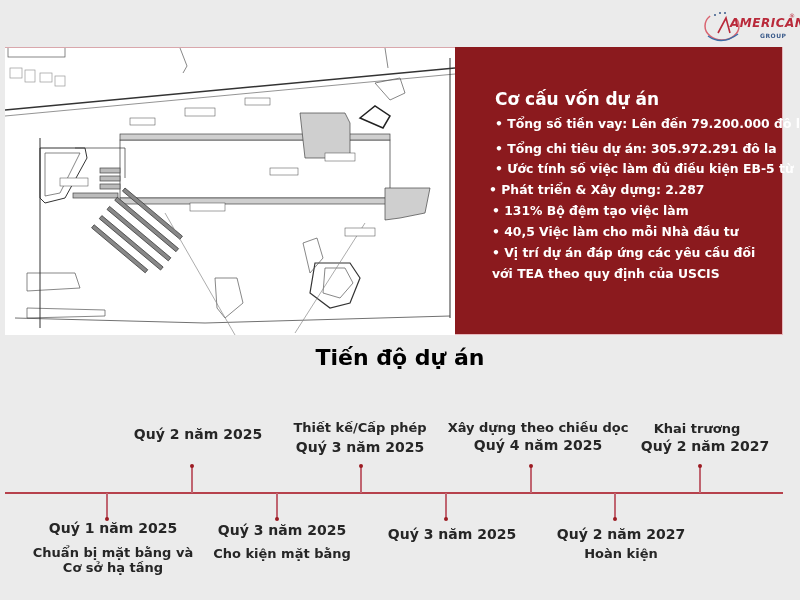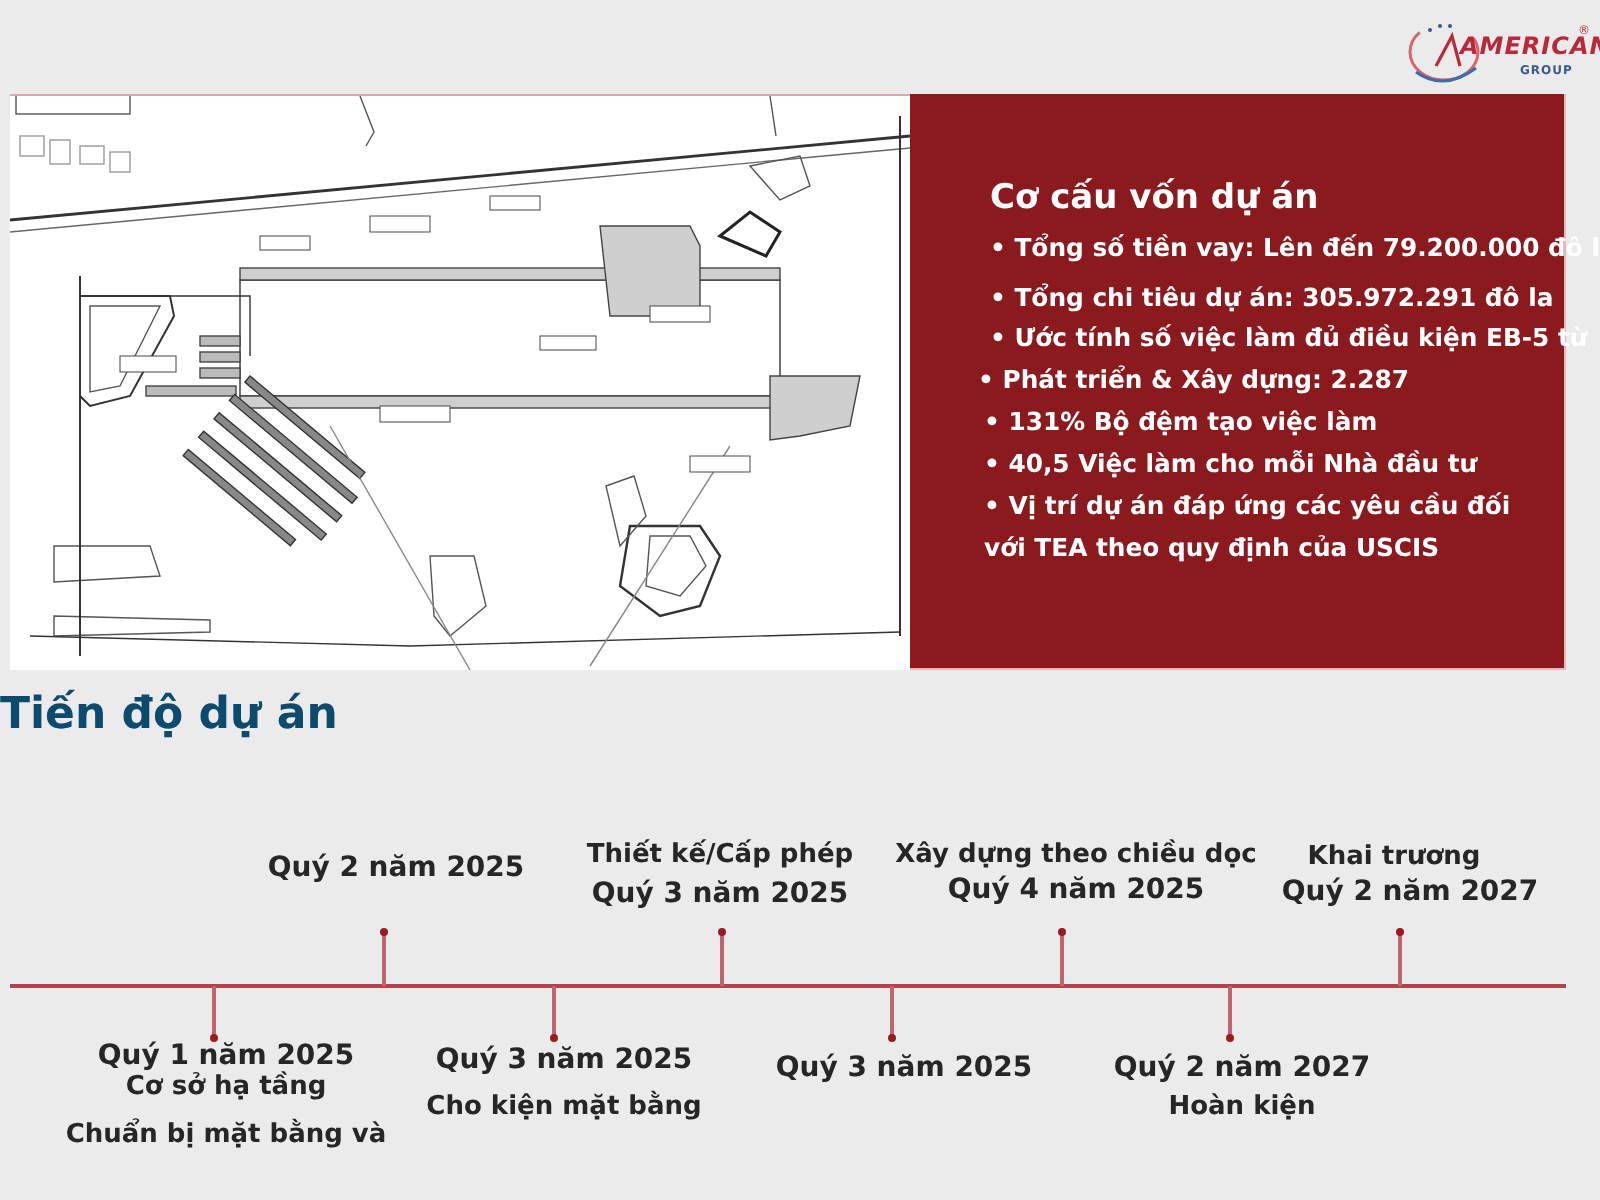--- a/index.html
+++ b/index.html
@@ -8,21 +8,21 @@
   .logo { position:absolute; left:700px; top:6px; width:95px; height:40px; }
   .logo-text { position:absolute; left:30px; top:10px; font-size:12px; font-weight:bold; color:#b9293a; letter-spacing:0.5px; font-style:italic; }
   .logo-sub { position:absolute; left:60px; top:26px; font-size:6px; font-weight:bold; color:#3a5a8a; letter-spacing:0.5px; }
   .logo-reg { position:absolute; left:89px; top:6px; font-size:6px; color:#b9293a; }
   .site-map { position:absolute; left:5px; top:47px; width:450px; height:287px; background:#ffffff; border-top:1px solid #d9a7ac; overflow:hidden; }
   .site-map svg { display:block; }
   .panel { position:absolute; left:455px; top:47px; width:327px; height:287px; background:#8b1a1e; border-right:1px solid #e7b7bc; border-bottom:1px solid #e7b7bc; }
   .panel-title { position:absolute; left:40px; top:42px; color:#fff; font-size:17px; font-weight:bold; }
   .bullet { position:absolute; color:#fff; font-size:12.4px; font-weight:bold; white-space:nowrap; }
   .bullet.wrap { white-space:normal; width:280px; line-height:21px; }
-  .section-title { position:absolute; left:0; width:800px; top:345px; text-align:left; font-size:22px; font-weight:bold; color:#0c4a6e; }
+  .section-title { position:absolute; left:0; width:800px; top:345px; text-align:center; font-size:22px; font-weight:bold; color:#000000; }
   .tl-line { position:absolute; left:5px; top:492px; width:778px; height:2px; background:#b6414c; }
   .conn { position:absolute; width:1.5px; background:#c06470; }
   .dot { position:absolute; width:4px; height:4px; background:#9b1b22; border-radius:50%; }
   .ms { position:absolute; text-align:center; font-weight:bold; color:#262626; white-space:nowrap; }
   .ms .q { font-size:14px; }
   .ms .d { font-size:13px; }
 </style>
 </head>
 <body>
 
@@ -154,22 +154,22 @@
   <div class="d">Xây dựng theo chiều dọc</div>
   <div class="q" style="margin-top:2px;">Quý 4 năm 2025</div>
 </div>
 <div class="ms" style="left:605px;top:421px;width:200px;">
   <div class="d" style="margin-left:-16px;">Khai trương</div>
   <div class="q" style="margin-top:2px;">Quý 2 năm 2027</div>
 </div>
 
 <div class="ms" style="left:13px;top:520px;width:200px;">
   <div class="q">Quý 1 năm 2025</div>
+  <div class="d" style="margin-top:9px;">Chuẩn bị mặt bằng và</div>
   <div class="d">Cơ sở hạ tầng</div>
-  <div class="d" style="margin-top:9px;">Chuẩn bị mặt bằng và</div>
 </div>
 <div class="ms" style="left:182px;top:522px;width:200px;">
   <div class="q">Quý 3 năm 2025</div>
   <div class="d" style="margin-top:8px;">Cho kiện mặt bằng</div>
 </div>
 <div class="ms" style="left:352px;top:526px;width:200px;">
   <div class="q">Quý 3 năm 2025</div>
 </div>
 <div class="ms" style="left:521px;top:526px;width:200px;">
   <div class="q">Quý 2 năm 2027</div>

